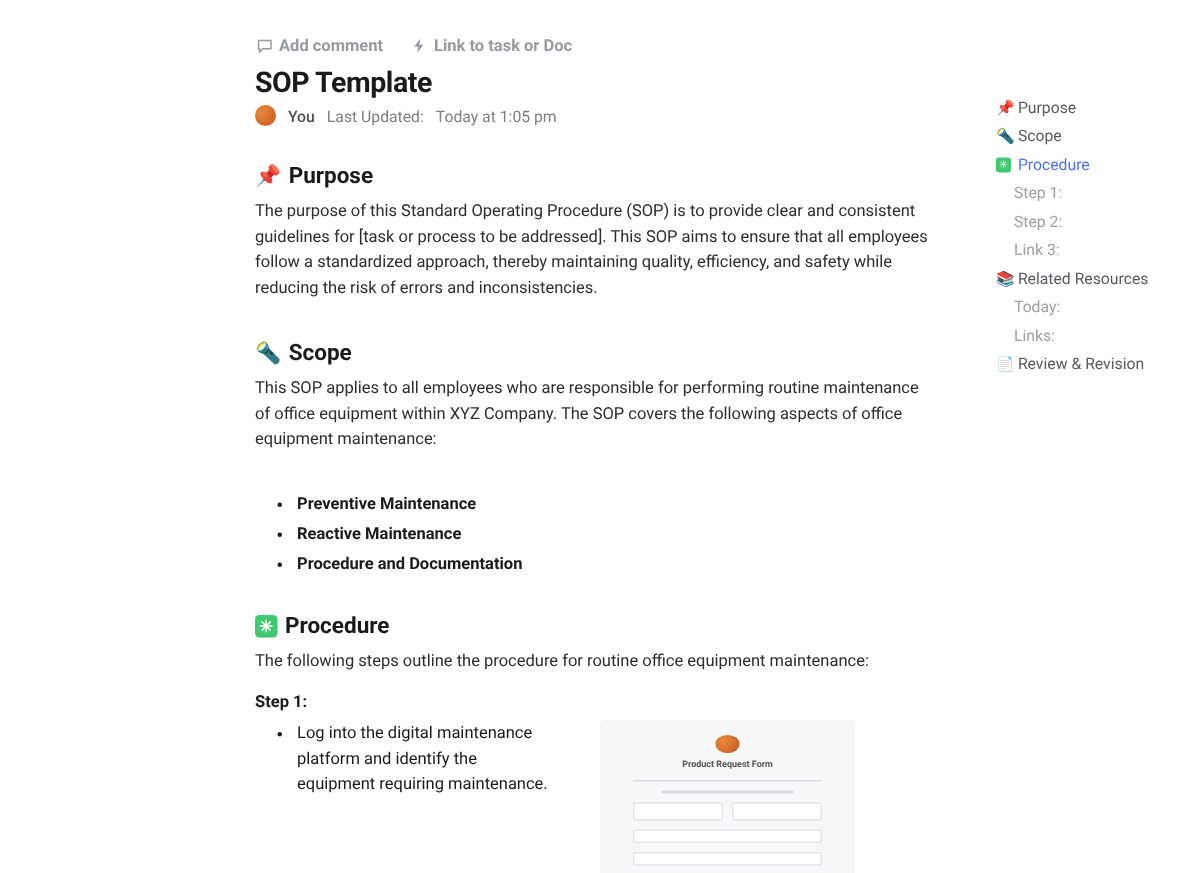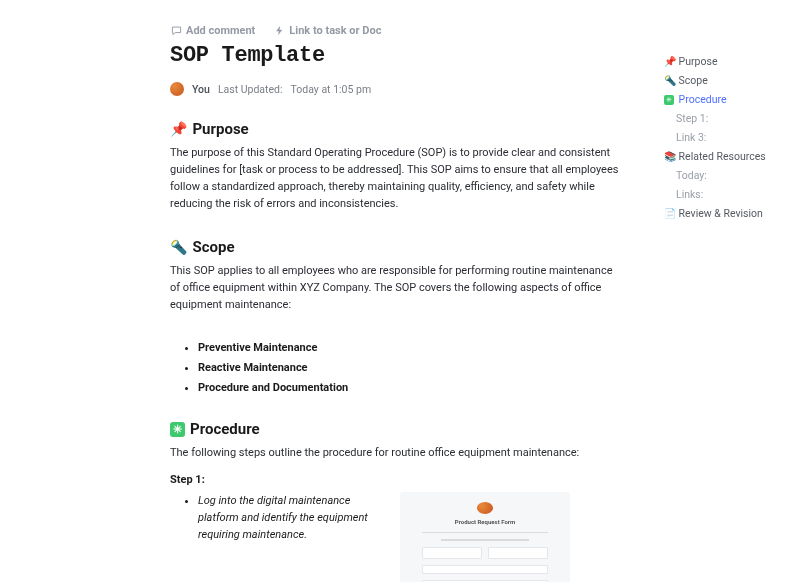--- a/index.html
+++ b/index.html
@@ -21,25 +21,24 @@
   .topbar {
     display: flex;
     gap: 18px;
     color: #959ba5;
     font-size: 11px;
     margin-bottom: 6px;
   }
   .topbar-item { display: flex; align-items: center; gap: 4px; cursor: pointer; font-weight: bold; }
   .icon { display: inline-flex; width: 12px; height: 12px; align-items: center; justify-content: center; }
   .title {
-    font-size: 22px;
+    font-size: 19px;
     font-weight: 700;
     letter-spacing: -0.3px;
-    margin-bottom: 14px;
-    font-family: Liberation Mono, monospace;
+    margin-bottom: 4px;
   }
   .meta {
     display: flex;
     align-items: flex-end;
     gap: 8px;
     font-size: 10.5px;
     color: #7a7f87;
     margin-bottom: 24px;
   }
   .avatar {
@@ -69,21 +68,21 @@
   }
   .bullets li {
     list-style: disc;
     font-weight: 700;
     margin-bottom: 7px;
   }
   .step-label { font-size: 11px; font-weight: 700; margin-top: 12px; margin-bottom: 6px; }
   .step-row { display: flex; gap: 30px; align-items: flex-start; }
   .step-text { flex: 0 0 200px; font-size: 11px; line-height: 1.55; }
   .step-text ul { padding-left: 28px; }
-  .step-text li { list-style: disc; font-style: italic; }
+  .step-text li { list-style: disc; }
   .form-thumb {
     flex: 0 0 170px;
     height: 110px;
     background: #f6f7f8;
     border-radius: 3px;
     padding: 10px 22px;
     display: flex;
     flex-direction: column;
     align-items: center;
   }
@@ -96,21 +95,21 @@
   .head-emoji { font-size: 14px; }
   .proc-icon {
     width: 15px; height: 15px; border-radius: 3px;
     background: #3fc96e; display: inline-flex; align-items:center; justify-content:center;
     color: #fff; font-size: 11px; font-weight:700;
   }
   
   .outline {
     position: absolute;
     right: 20px;
-    top: 52px;
+    top: 62px;
     width: 120px;
     font-size: 10.5px;
   }
   .outline .row {
     padding: 3px 0 3px 4px;
     color: #555a62;
     cursor: pointer;
     white-space: nowrap;
     overflow: hidden;
     text-overflow: ellipsis;
@@ -216,20 +215,21 @@
   </div>
   <div class="row">
     <span class="o-emoji">🔦</span>
     <span>Scope</span>
   </div>
   <div class="row active">
     <span class="o-proc">✳</span>
     <span>Procedure</span>
   </div>
   <div class="row sub"><span>Step 1:</span></div>
+  <div class="row sub"><span>Step 2:</span></div>
   <div class="row sub"><span>Link 3:</span></div>
   <div class="row">
     <span class="o-emoji">📚</span>
     <span>Related Resources</span>
   </div>
   <div class="row sub"><span>Today:</span></div>
   <div class="row sub"><span>Links:</span></div>
   <div class="row">
     <span class="o-emoji">📄</span>
     <span>Review &amp; Revision</span>

